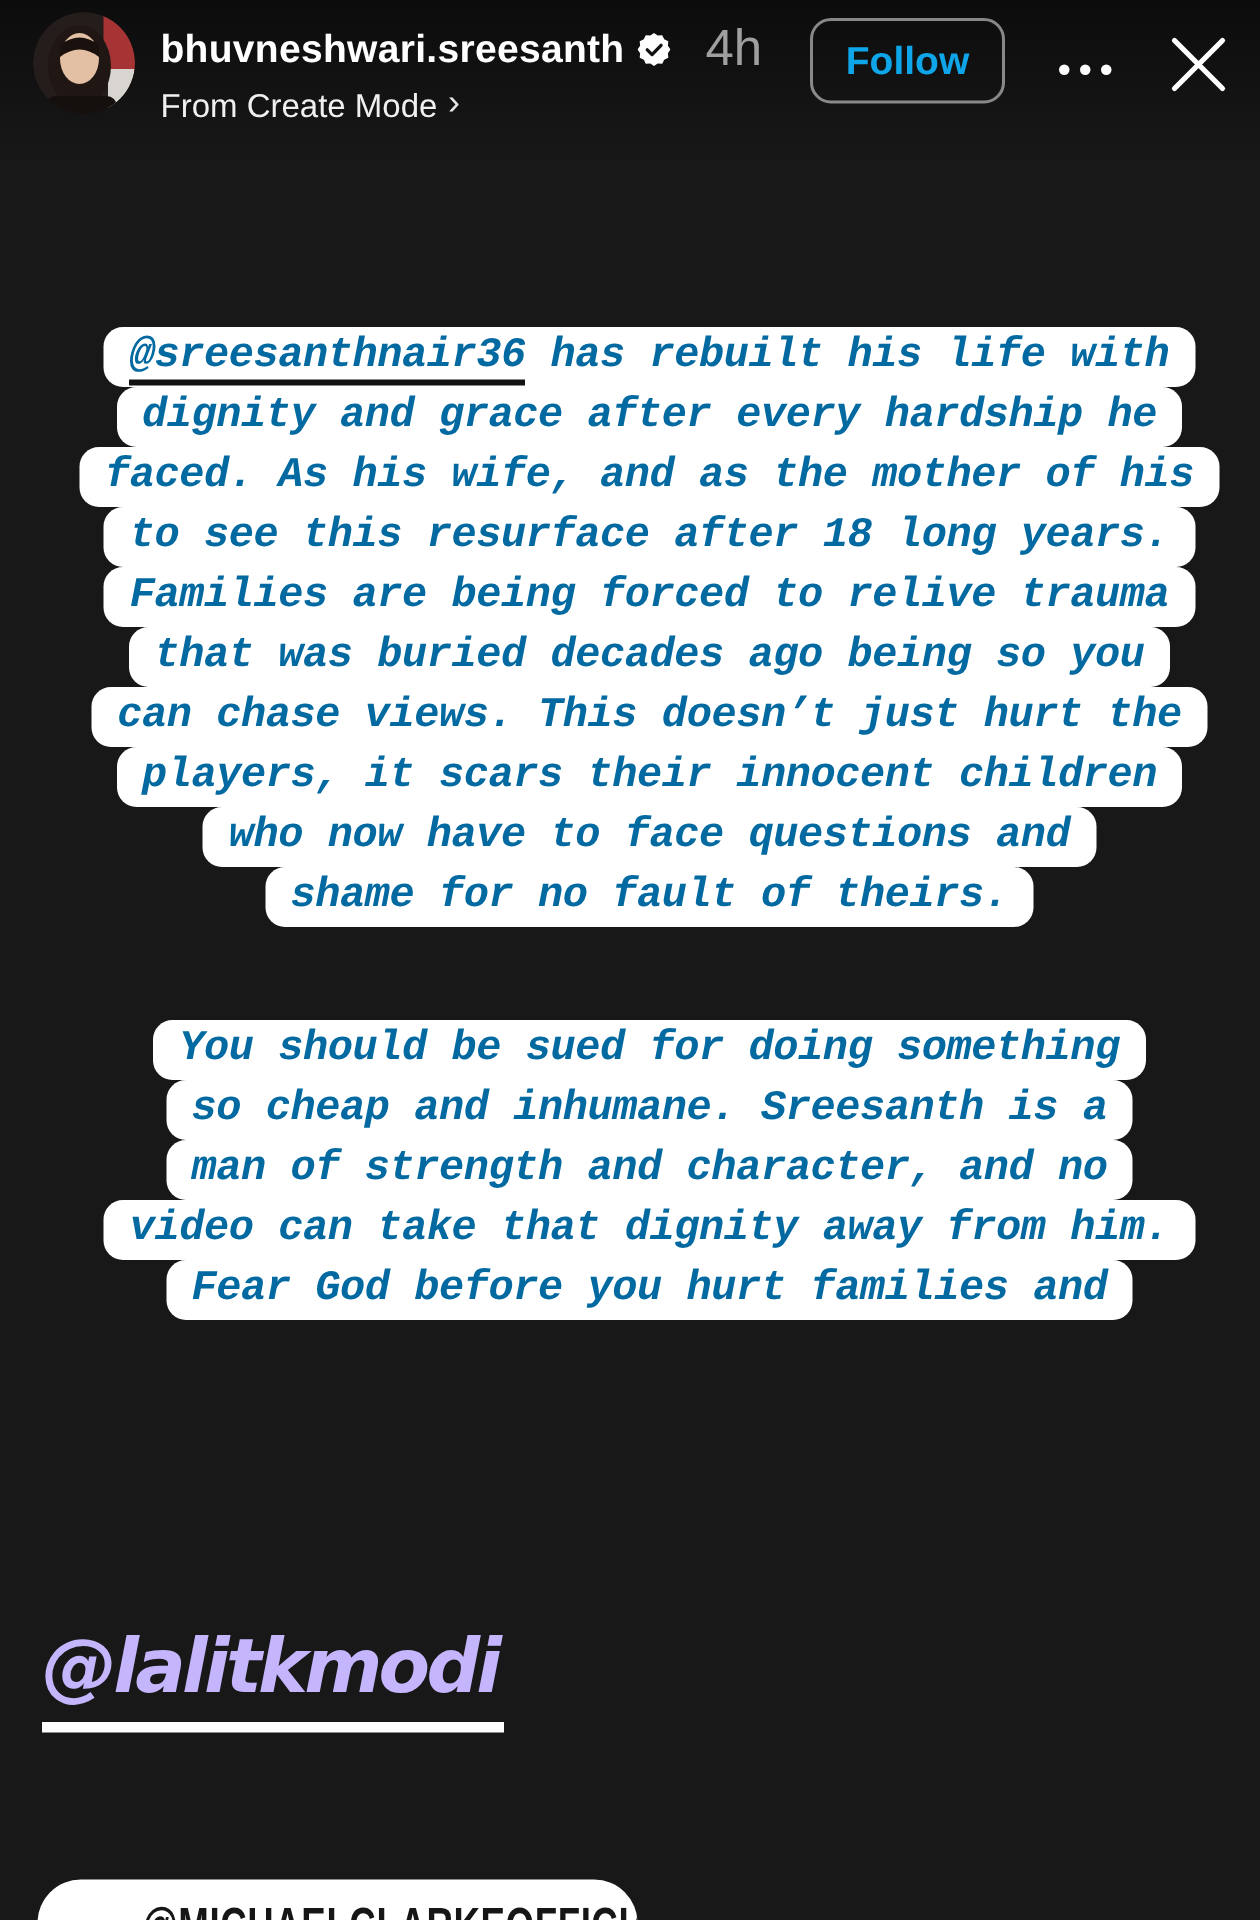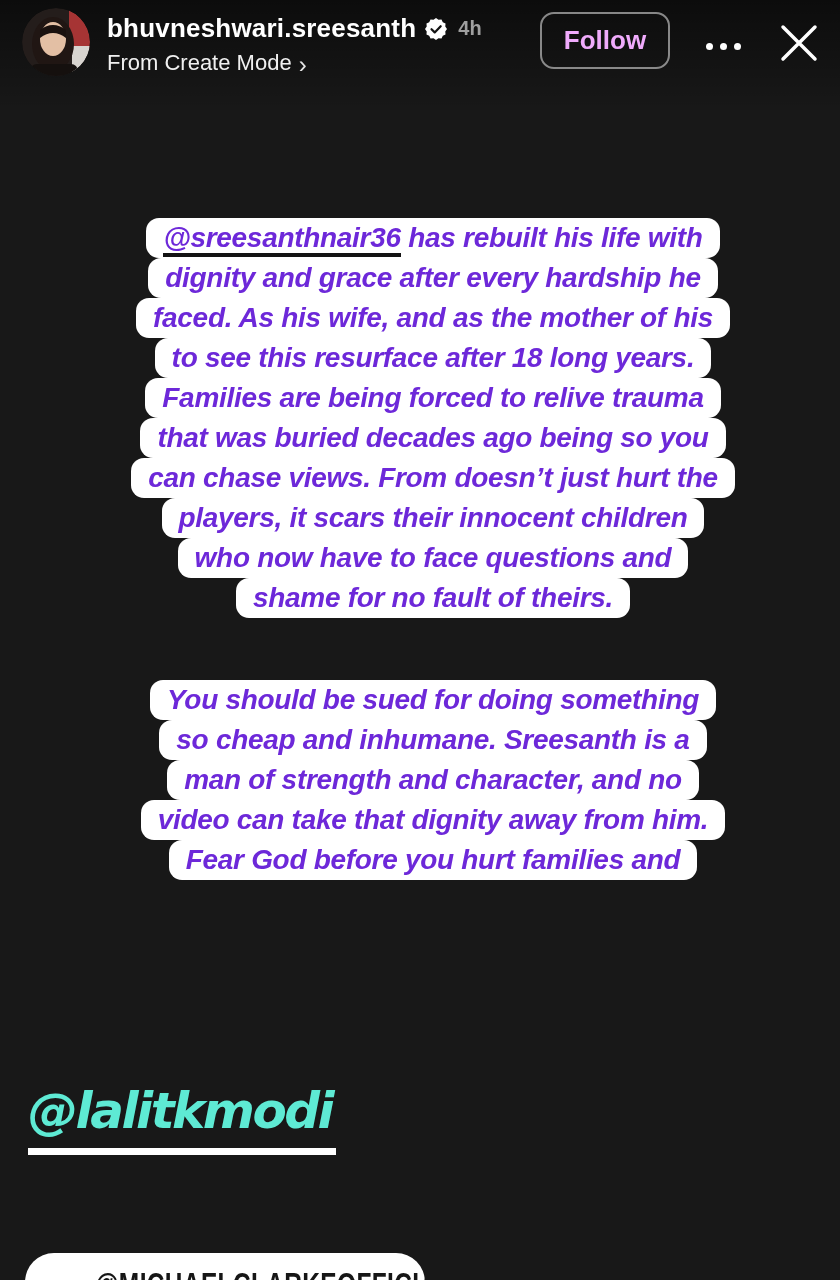--- a/index.html
+++ b/index.html
@@ -20,33 +20,33 @@
 
   
   .avatar {
     position: absolute; left: 22px; top: 8px;
     width: 68px; height: 68px; border-radius: 50%; overflow: hidden;
   }
   .user-block { position: absolute; left: 107px; top: 13px; }
   .user-row { display: flex; align-items: center; gap: 9px; }
   .username { color: #ffffff; font-size: 26px; font-weight: 700; letter-spacing: 0.2px; }
   .badge { display: inline-flex; width: 22px; height: 22px; }
-  .timestamp { color: #9f9f9f; font-size: 20px; font-weight: 700; margin-left: 2px; }
+  .timestamp { color: #9f9f9f; font-size: 34px; font-weight: 400; margin-left: 14px; }
   .subtitle-row {
-    margin-top: 6px; display: flex; align-items: flex-end; gap: 7px;
+    margin-top: 6px; display: flex; align-items: flex-start; gap: 7px;
     color: #f0f0f0; font-size: 22px; font-weight: 500;
   }
   .chevron { font-size: 24px; line-height: 22px; color: #e6e6e6; font-weight: 400; }
 
   .follow-btn {
     position: absolute; left: 540px; top: 12px; width: 130px; height: 57px;
     border: 2px solid rgba(255,255,255,0.5); border-radius: 14px;
     background: transparent;
     display: flex; align-items: center; justify-content: center;
-    color: #f0abfc; font-size: 26px; font-weight: 600;
+    color: #0ea5e9; font-size: 26px; font-weight: 600;
     box-sizing: border-box; cursor: pointer;
   }
   .more-btn {
     position: absolute; left: 698px; top: 28px; width: 50px; height: 36px;
     display: flex; align-items: center; justify-content: center; gap: 7px;
     cursor: pointer;
   }
   .more-btn .dot { width: 7px; height: 7px; border-radius: 50%; background: #fff; }
   .close-btn {
     position: absolute; left: 770px; top: 14px; width: 58px; height: 58px;
@@ -54,35 +54,35 @@
   }
 
   
   .text-block {
     position: absolute; left: 0; width: 100%;
     display: flex; flex-direction: column; align-items: center;
   }
   .block1 { top: 218px; }
   .block2 { top: 680px; justify-content: flex-end; }
   .ig-line {
-    background: #ffffff; color: #6d28d9;
-    font-family: Liberation Sans, sans-serif;
+    background: #ffffff; color: #0369a1;
+    font-family: Liberation Mono, monospace;
     font-weight: 700; font-style: italic;
     font-size: 28px; line-height: 40px; height: 40px;
     padding: 0 17px; border-radius: 13px;
     white-space: nowrap; letter-spacing: -0.3px;
     text-align: center;
   }
   .mention-underline { border-bottom: 4px solid #131313; }
 
   
   .tag-handle {
     position: absolute; left: 28px; top: 1082px;
     display: inline-block;
-    color: #5eead4;
+    color: #c4b5fd;
     font-family: "DejaVu Sans", sans-serif;
     font-size: 50px; font-weight: 800; font-style: italic;
     letter-spacing: -2.5px;
     border-bottom: 7px solid #ffffff;
     padding: 0 4px 8px 0;
   }
   .mention-pill {
     position: absolute; left: 25px; top: 1253px;
     width: 400px; height: 62px;
     background: #ffffff; border-radius: 29px;
@@ -156,21 +156,21 @@
 
   <div class="text-block block1">
     <div class="ig-line">
       <span class="mention-underline">@sreesanthnair36</span><span> has rebuilt his life with</span>
     </div>
     <div class="ig-line">dignity and grace after every hardship he</div>
     <div class="ig-line">faced. As his wife, and as the mother of his</div>
     <div class="ig-line">to see this resurface after 18 long years.</div>
     <div class="ig-line">Families are being forced to relive trauma</div>
     <div class="ig-line">that was buried decades ago being so you</div>
-    <div class="ig-line">can chase views. From doesn’t just hurt the</div>
+    <div class="ig-line">can chase views. This doesn’t just hurt the</div>
     <div class="ig-line">players, it scars their innocent children</div>
     <div class="ig-line">who now have to face questions and</div>
     <div class="ig-line">shame for no fault of theirs.</div>
   </div>
 
   <div class="text-block block2">
     <div class="ig-line">You should be sued for doing something</div>
     <div class="ig-line">so cheap and inhumane. Sreesanth is a</div>
     <div class="ig-line">man of strength and character, and no</div>
     <div class="ig-line">video can take that dignity away from him.</div>

